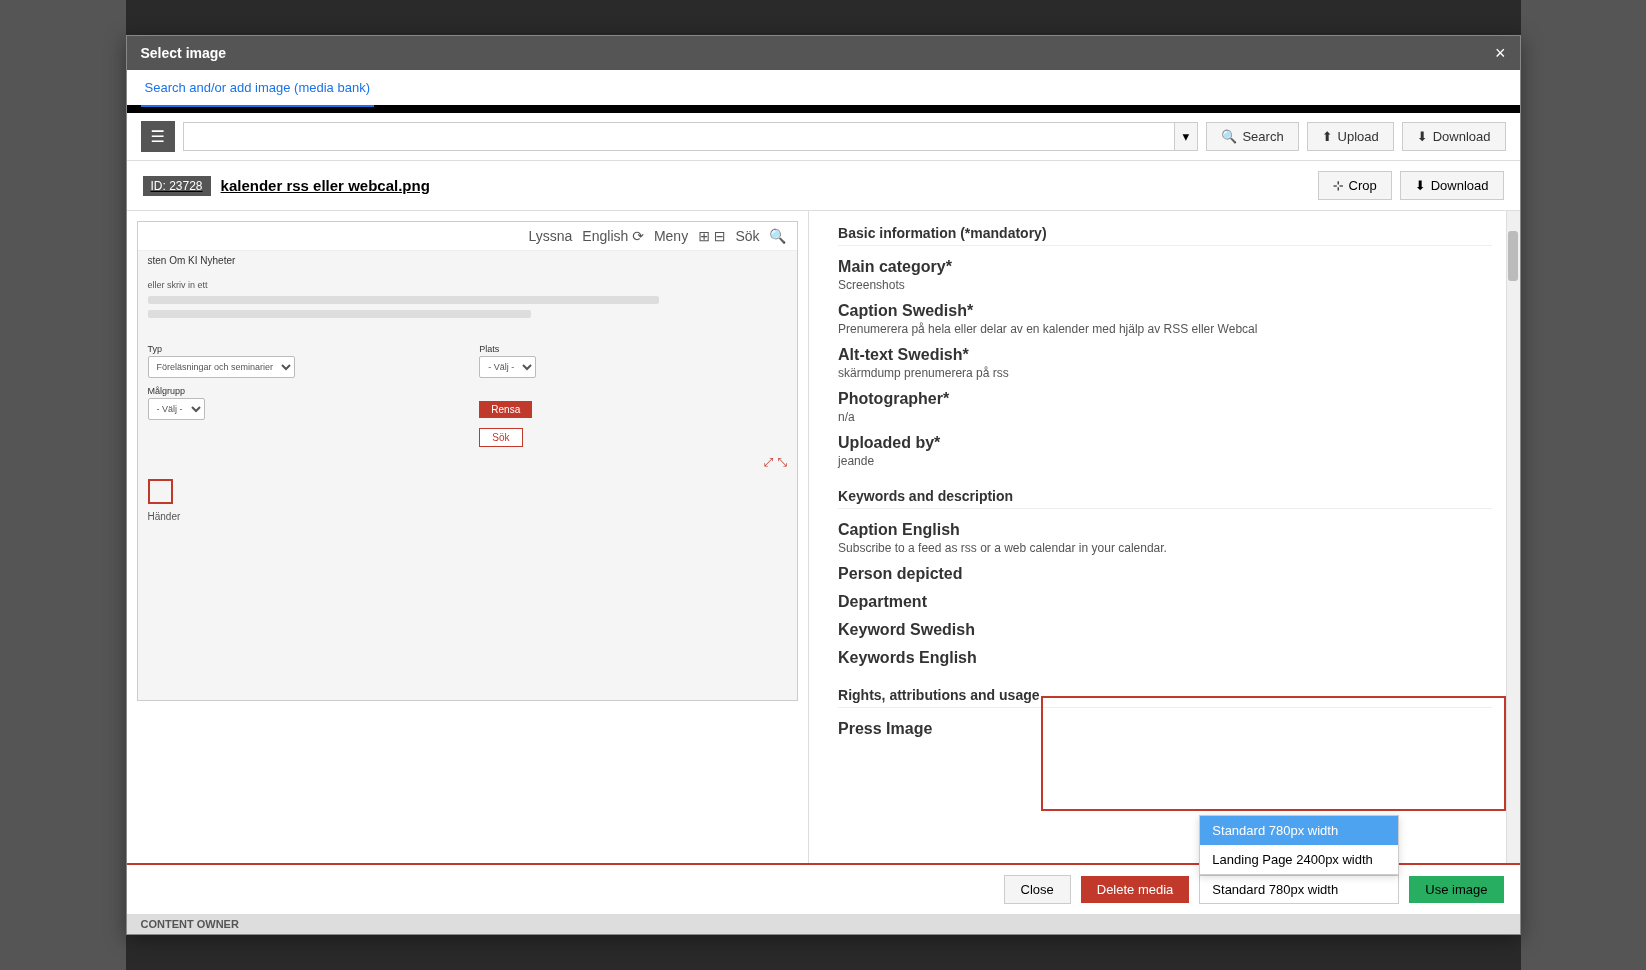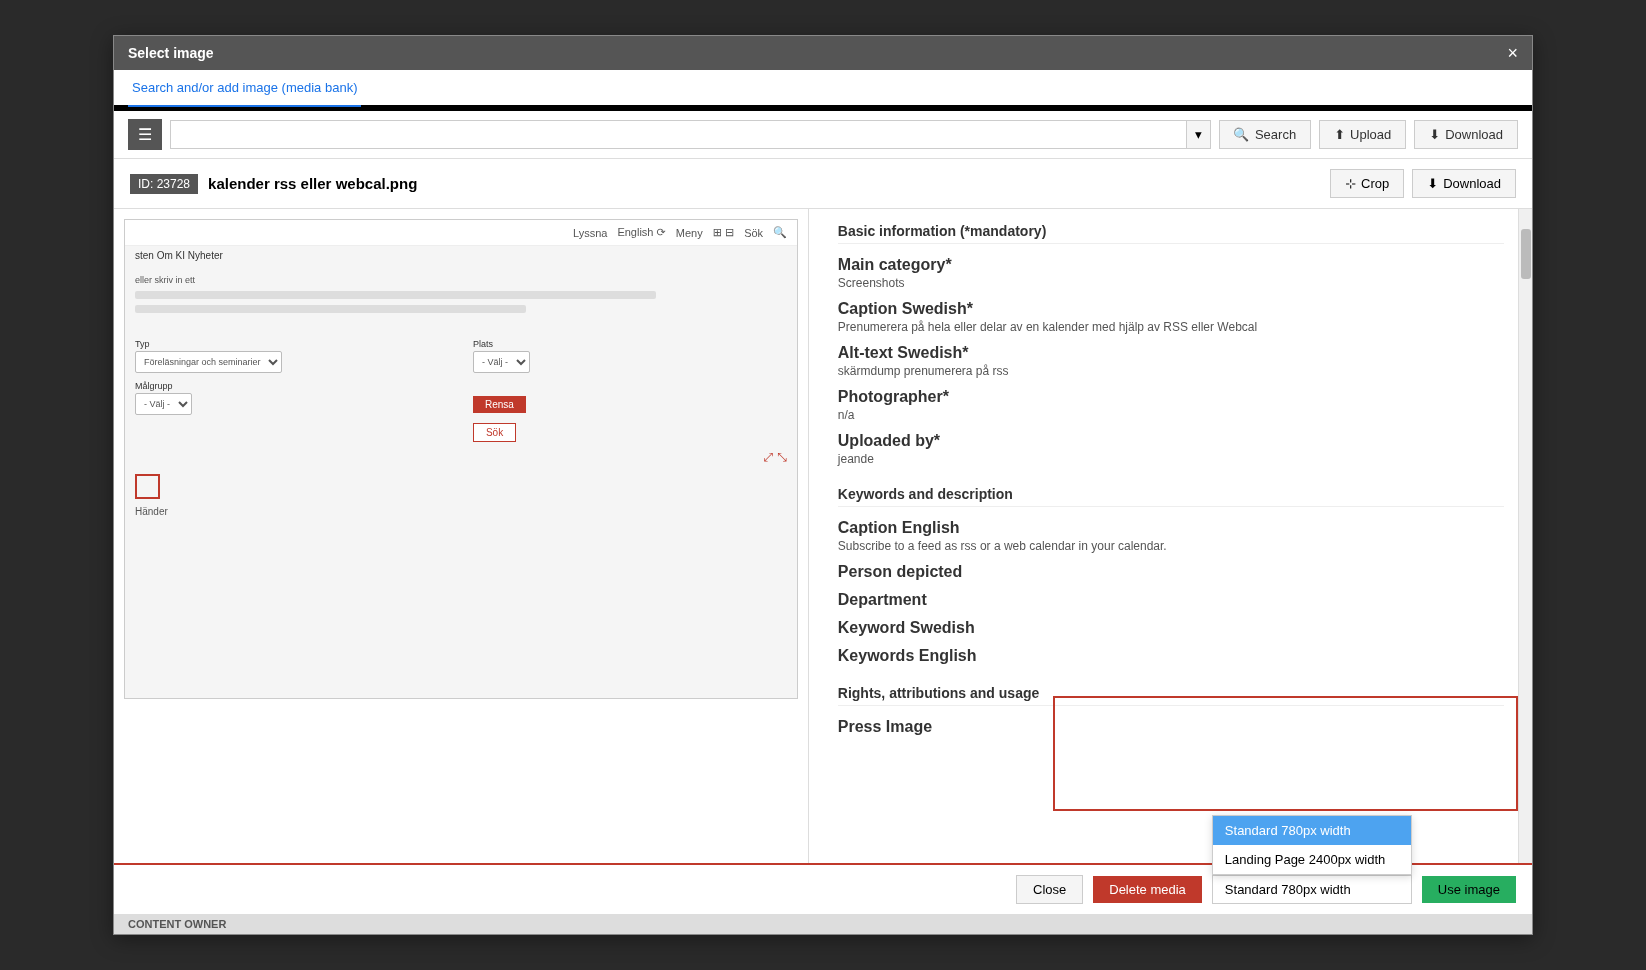--- a/index.html
+++ b/index.html
@@ -1,26 +1,26 @@
 <!DOCTYPE html>
 <html><head>
   <meta charset="utf-8">
   <style>
     * { box-sizing: border-box; margin: 0; padding: 0; }
     body { font-family: Arial, sans-serif; font-size: 13px; background: #555; width: 1646px; min-height: 970px; display: flex; align-items: center; justify-content: center; }
 
-    .modal-overlay { width: 1646px; height: 970px; background: rgba(0,0,0,0.5); display: flex; align-items: center; justify-content: center; position: relative; }
+    .modal-overlay { width: 1395px; height: 970px; background: rgba(0,0,0,0.5); display: flex; align-items: center; justify-content: center; position: relative; }
 
     .modal { width: 1420px; height: 900px; background: #fff; border: 1px solid #888; display: flex; flex-direction: column; position: relative; box-shadow: 0 4px 20px rgba(0,0,0,0.4); }
 
     .modal-title-bar { background: #555; color: #fff; padding: 8px 14px; display: flex; align-items: center; justify-content: space-between; flex-shrink: 0; }
     .modal-title-bar span { font-size: 14px; font-weight: bold; }
     .modal-close-btn { background: none; border: none; color: #fff; font-size: 18px; cursor: pointer; line-height: 1; }
 
-    .modal-tabs { border-bottom: 6px solid #000000; padding: 0 14px; flex-shrink: 0; background: #fff; }
+    .modal-tabs { border-bottom: 8px solid #000000; padding: 0 14px; flex-shrink: 0; background: #fff; }
     .modal-tab { display: inline-block; padding: 10px 4px; color: #1a73e8; font-size: 13px; border-bottom: 2px solid #1a73e8; margin-bottom: -2px; }
 
     .toolbar { display: flex; align-items: center; padding: 8px 14px; border-bottom: 1px solid #ddd; gap: 8px; flex-shrink: 0; background: #fff; }
     .toolbar-menu-btn { background: #555; color: #fff; border: none; padding: 6px 10px; cursor: pointer; font-size: 16px; }
     .search-input-wrap { display: flex; flex: 1; border: 1px solid #ccc; }
     .search-input { flex: 1; border: none; outline: none; padding: 6px 8px; font-size: 13px; }
     .search-dropdown-btn { background: #f5f5f5; border: none; border-left: 1px solid #ccc; padding: 6px 8px; cursor: pointer; }
     .toolbar-btn { display: flex; align-items: center; gap: 5px; padding: 6px 14px; border: 1px solid #ccc; background: #f5f5f5; cursor: pointer; font-size: 13px; color: #333; }
 
     .modal-body { flex: 1; overflow: hidden; display: flex; flex-direction: column; position: relative; }
@@ -29,21 +29,21 @@
     .image-id { background: #555; color: #fff; padding: 3px 8px; font-size: 12px; margin-right: 10px; }
     .image-filename { font-size: 15px; font-weight: bold; }
     .image-actions { display: flex; gap: 8px; }
     .action-btn { display: flex; align-items: center; gap: 5px; padding: 6px 14px; border: 1px solid #ccc; background: #f5f5f5; cursor: pointer; font-size: 13px; }
 
     .image-panel { width: 49%; border-right: 1px solid #ddd; overflow: auto; background: #fff; }
     .preview-inner { padding: 10px; }
     .preview-img-placeholder { width: 100%; height: 480px; background: #e8e8e8; border: 1px solid #ccc; overflow: hidden; position: relative; }
     .preview-website-mock { width: 100%; height: 100%; background: #f5f5f5; }
     .mock-nav { display: flex; align-items: center; justify-content: flex-end; padding: 6px 10px; background: #fff; border-bottom: 1px solid #eee; gap: 10px; font-size: 10px; color: #555; }
-    .mock-nav-item { font-size: 11px; color: #555; }
+    .mock-nav-item { font-size: 14px; color: #555; }
     .mock-breadcrumb { padding: 4px 10px; font-size: 10px; color: #333; }
     .mock-content { padding: 10px; }
     .mock-text-line { height: 8px; background: #ddd; margin-bottom: 6px; border-radius: 2px; }
     .mock-form { padding: 10px; }
     .mock-form-row { display: flex; gap: 24px; margin-bottom: 8px; }
     .mock-select { flex: 1; height: 22px; border: 1px solid #bbb; background: #fff; border-radius: 2px; padding: 2px 4px; font-size: 9px; color: #555; }
     .mock-btn-red { background: #c0392b; color: #fff; border: none; padding: 3px 12px; font-size: 10px; cursor: pointer; }
     .mock-btn-outline { background: #fff; color: #c0392b; border: 1px solid #c0392b; padding: 3px 12px; font-size: 10px; cursor: pointer; }
 
     .info-panel { flex: 1; overflow-y: auto; background: #fff; padding: 14px; }
@@ -104,21 +104,21 @@
       </button>
       <button class="toolbar-btn">
         <span>⬇</span>
         <span>Download</span>
       </button>
     </div>
 
     <div class="modal-body">
 
       <div class="image-info-bar">
-        <div style="display:flex;align-items:center;">
+        <div style="display:flex;align-items:center;text-decoration:underline;">
           <span class="image-id">ID: 23728</span>
           <span class="image-filename">kalender rss eller webcal.png</span>
         </div>
         <div class="image-actions">
           <button class="action-btn">
             <span>⊹</span>
             <span>Crop</span>
           </button>
           <button class="action-btn">
             <span>⬇</span>

